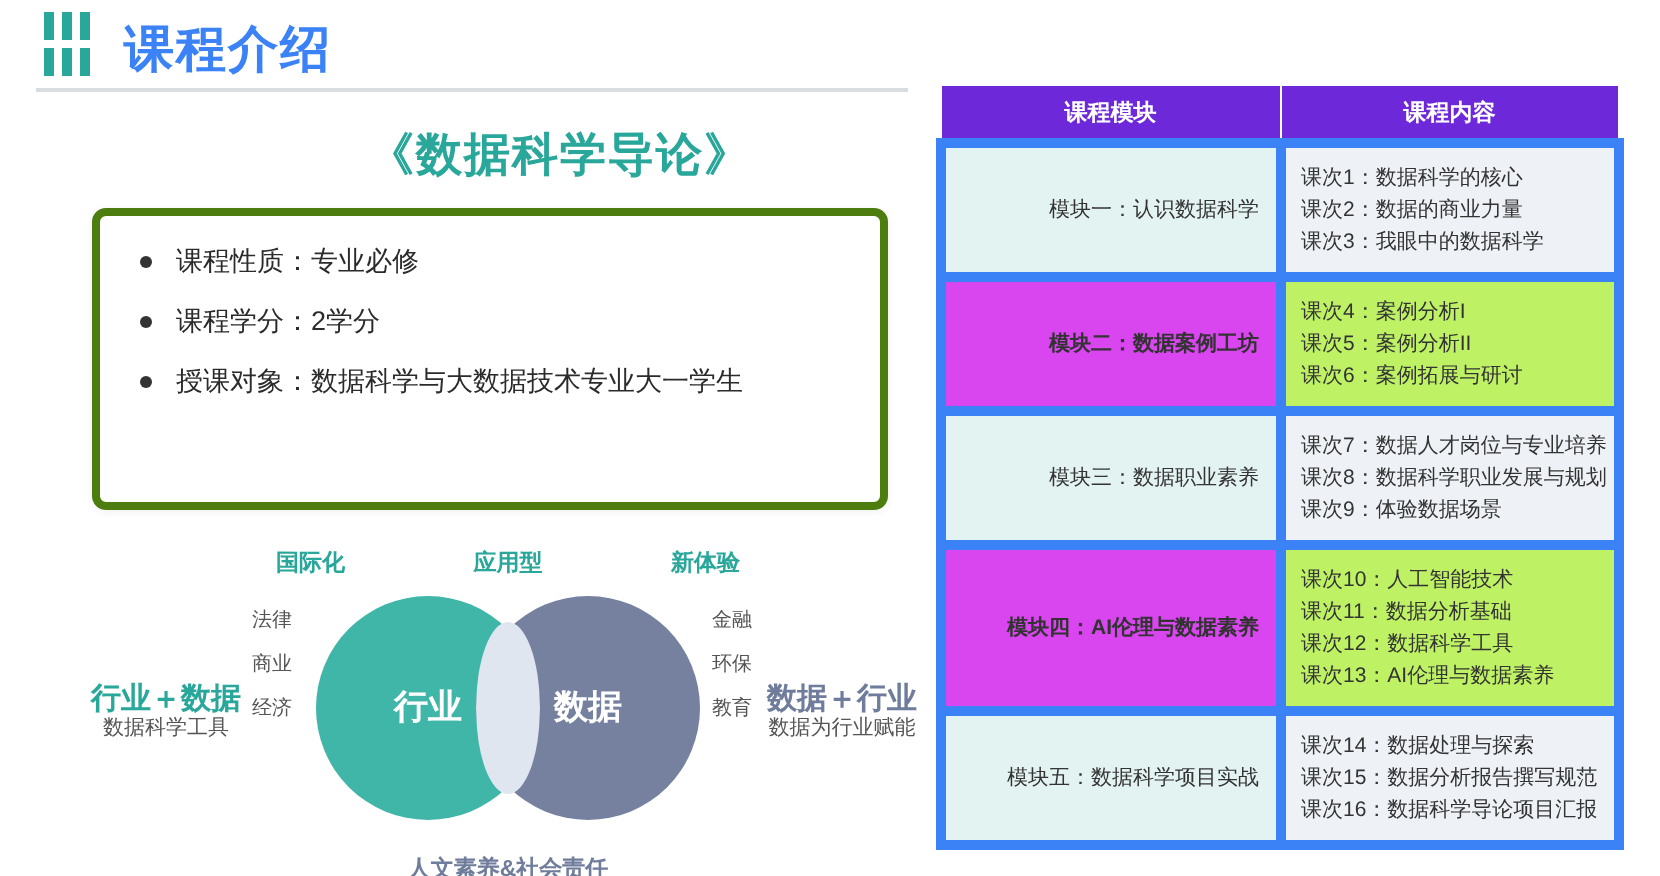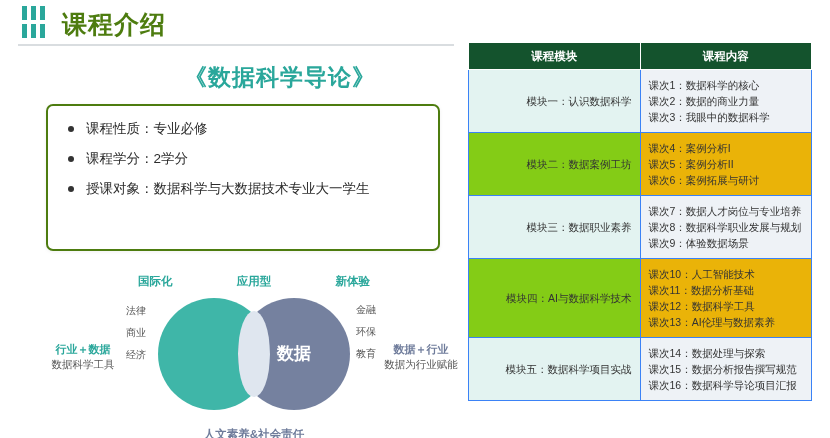--- a/index.html
+++ b/index.html
@@ -34,21 +34,21 @@
   .header-logo .bar {
     position: absolute;
     background: #2aa79b;
   }
   .header-title {
     position: absolute;
     left: 62px;
     top: 8px;
     font-size: 25px;
     font-weight: bold;
-    color: #4d7c0f;
+    color: #3b82f6;
     letter-spacing: 1px;
   }
   .header-rule {
     position: absolute;
     left: 18px;
     top: 44px;
     width: 436px;
     height: 2px;
     background: #d9dde0;
   }
@@ -66,21 +66,21 @@
     letter-spacing: 1px;
   }
 
   .info-card {
     position: absolute;
     left: 46px;
     top: 104px;
     width: 390px;
     height: 143px;
     background: #ffffff;
-    border: 2px solid #4d7c0f;
+    border: 4px solid #4d7c0f;
     border-radius: 7px;
     box-shadow: 0 1px 4px rgba(0,0,0,0.06);
   }
   .info-list {
     margin: 0;
     padding: 14px 0 0 0;
     list-style: none;
   }
   .info-list li {
     position: relative;
@@ -175,76 +175,76 @@
     width: 28px;
     text-align: center;
     font-size: 10px;
     color: #555;
     line-height: 13px;
   }
   .venn-side-list .chip {
     margin-bottom: 9px;
   }
   .venn-left-list { left: 92px; top: 42px; text-align: center; }
-  .venn-right-list { left: 322px; top: 42px; font-family: Liberation Mono, monospace; }
+  .venn-right-list { left: 322px; top: 42px; }
 
   .venn-note {
     position: absolute;
     font-size: 10.5px;
     color: #555;
     line-height: 15px;
   }
   .venn-note .note-title {
     font-weight: bold;
     color: #2aa79b;
-    font-size: 11px;
+    font-size: 15px;
   }
   .venn-note.right .note-title { color: #6f7c9b; }
   .venn-note-left { left: 10px; top: 80px; width: 86px; text-align: center; }
   .venn-note-right { left: 348px; top: 80px; width: 86px; text-align: center; }
 
   
   .table-wrap {
     position: absolute;
     left: 468px;
     top: 42px;
     width: 344px;
   }
   table.modules {
     border-collapse: collapse;
     width: 344px;
     table-layout: fixed;
   }
   table.modules th {
-    background: #14532d;
+    background: #6d28d9;
     color: #ffffff;
     font-size: 11.5px;
     font-weight: bold;
     height: 24px;
     border: 1px solid #ffffff;
   }
   table.modules td {
-    border: 1px solid #3b82f6;
+    border: 5px solid #3b82f6;
     font-size: 10.5px;
     color: #333;
     padding: 7px 8px;
     vertical-align: middle;
     line-height: 16px;
   }
   td.mod-name {
     width: 150px;
     text-align: right;
     background: #e3f3f1;
     font-size: 10.5px;
   }
   td.mod-content {
     background: #eef2f6;
   }
-  tr.alt td.mod-name { background: #84cc16; }
-  tr.alt td.mod-content { background: #eab308; }
+  tr.alt td.mod-name { background: #d946ef; font-weight: bold; }
+  tr.alt td.mod-content { background: #bef264; }
   .mod-content div { white-space: nowrap; }
 </style>
 </head>
 <body>
 
 <div class="header">
   <div class="header-logo">
     <span class="bar" style="left:0px;  top:0px;  width:5px; height:14px;"></span>
     <span class="bar" style="left:9px;  top:0px;  width:5px; height:14px;"></span>
     <span class="bar" style="left:18px; top:0px;  width:5px; height:14px;"></span>
@@ -283,20 +283,21 @@
   <div class="venn-side-list venn-right-list">
     <div class="chip">金融</div>
     <div class="chip">环保</div>
     <div class="chip">教育</div>
   </div>
 
   <div class="venn-circle venn-left"></div>
   <div class="venn-circle venn-right"></div>
   <div class="venn-overlap"></div>
 
+  <div class="venn-label venn-label-left">行业</div>
   <div class="venn-label venn-label-right">数据</div>
 
   <div class="venn-bottom-tag">人文素养&amp;社会责任</div>
 
   <div class="venn-note venn-note-left">
     <div class="note-title">行业＋数据</div>
     <div>数据科学工具</div>
   </div>
 
   <div class="venn-note venn-note-right right">
@@ -332,21 +333,21 @@
       </tr>
       <tr>
         <td class="mod-name">模块三：数据职业素养</td>
         <td class="mod-content">
           <div>课次7：数据人才岗位与专业培养</div>
           <div>课次8：数据科学职业发展与规划</div>
           <div>课次9：体验数据场景</div>
         </td>
       </tr>
       <tr class="alt">
-        <td class="mod-name">模块四：AI与数据科学技术</td>
+        <td class="mod-name">模块四：AI伦理与数据素养</td>
         <td class="mod-content">
           <div>课次10：人工智能技术</div>
           <div>课次11：数据分析基础</div>
           <div>课次12：数据科学工具</div>
           <div>课次13：AI伦理与数据素养</div>
         </td>
       </tr>
       <tr>
         <td class="mod-name">模块五：数据科学项目实战</td>
         <td class="mod-content">

